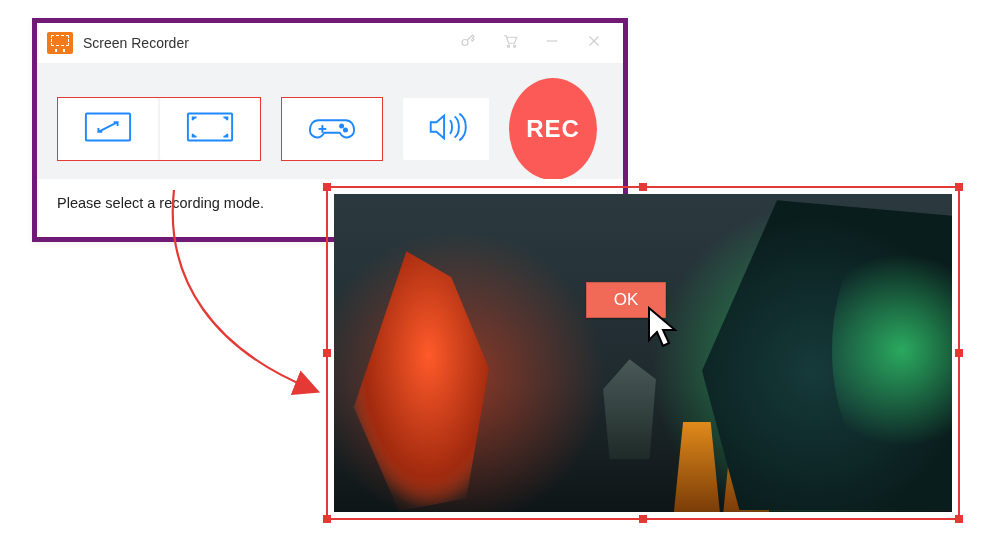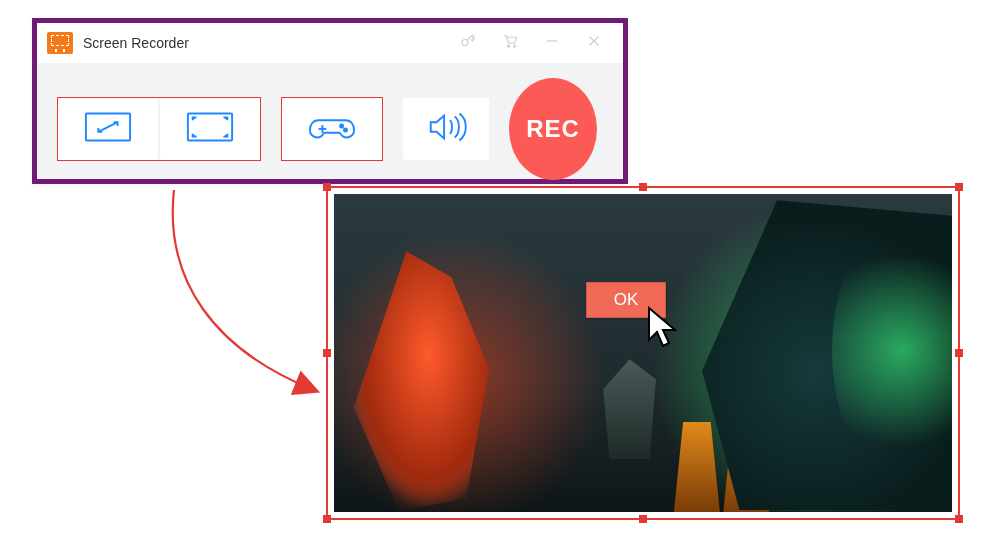--- a/index.html
+++ b/index.html
@@ -307,20 +307,30 @@
           </svg>
         </span>
       </div>
 
       <div class="rec-btn">
         <span>REC</span>
       </div>
     </div>
   </div>
 
+  <div class="footer">
+    <div class="prompt">Please select a recording mode.</div>
+    <div class="chevron">
+      <span>
+        <svg viewBox="0 0 16 10">
+            <path d="M2 2l6 6 6-6" fill="none" stroke="currentColor" stroke-width="2"></path>
+          </svg>
+      </span>
+    </div>
+  </div>
 </div>
 
 <div class="selection-frame">
   <div class="screenshot">
     <div class="char-left"></div>
     <div class="mid-char"></div>
     <div class="pylon p1"></div>
     <div class="pylon p2"></div>
     <div class="char-right"></div>
   </div>

